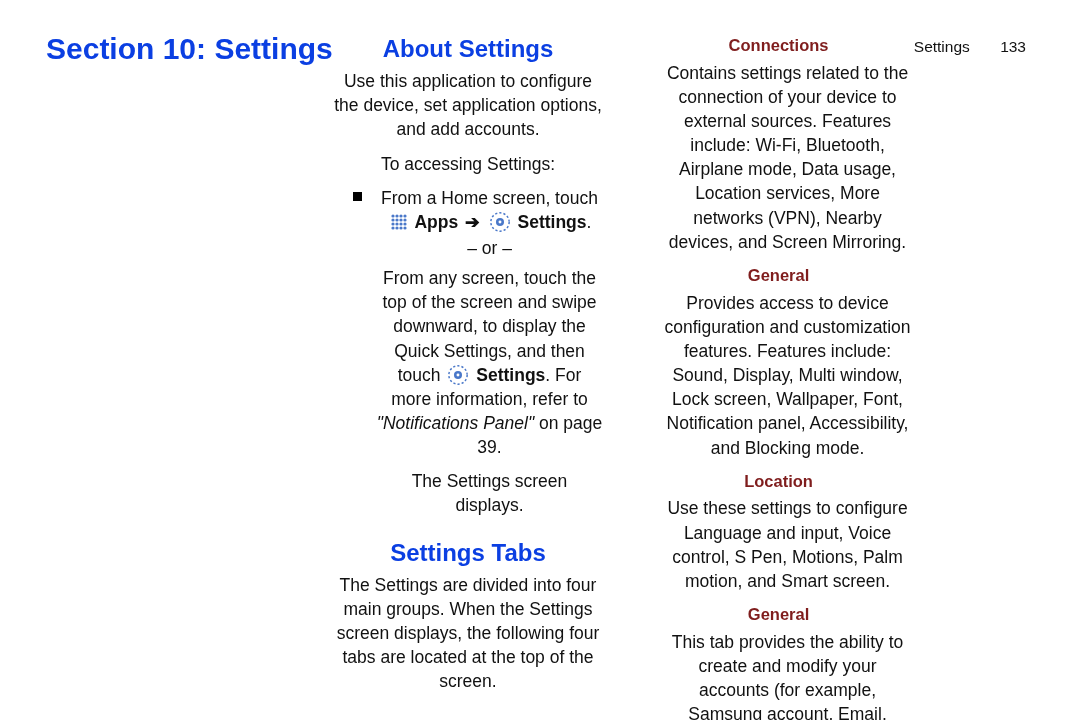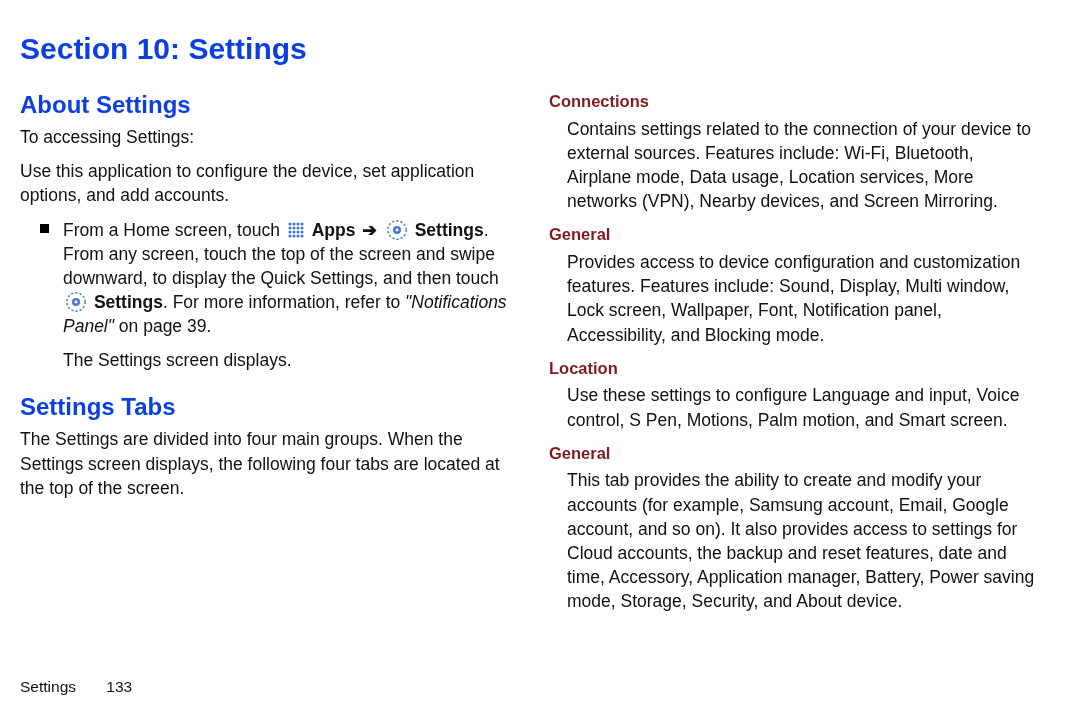--- a/index.html
+++ b/index.html
@@ -1,20 +1,20 @@
 <!DOCTYPE html>
 <html><head>
 <meta charset="utf-8">
 <style>
   @page { size: 1080px 720px; margin: 0; }
   html, body { margin: 0; padding: 0; width: 1080px; height: 720px; background: #fff; font-family: Arial, Helvetica, sans-serif; color: #111; }
-  .page { box-sizing: border-box; width: 1080px; height: 720px; padding: 32px 42px 24px 20px; display: flex; flex-direction: column; }
+  .page { box-sizing: border-box; width: 1080px; height: 720px; padding: 32px 42px 24px 46px; display: flex; flex-direction: row; }
   h1.section-title { font-family: Arial, Helvetica, sans-serif; font-weight: 900; font-size: 30px; color: #0b3fe2; margin: 0 0 22px 0; letter-spacing: 0; }
   .cols { display: flex; gap: 40px; flex: 1; }
-  .col { flex: 1 1 0; line-height: 1.38; font-size: 17.5px; }
+  .col { flex: 1 1 0; line-height: 1.38; font-size: 17.5px; text-align: center; }
   h2.h-sub { font-weight: 900; font-size: 24px; color: #0b3fe2; margin: 0 0 4px 0; }
   h3.h-tab { font-weight: 700; font-size: 16.5px; color: #7f1d1d; margin: 2px 0 4px 0; }
   p { margin: 0 0 10px 0; }
   .indent1 { margin-left: 18px; }
   .bullet-row { display: flex; align-items: flex-start; margin-bottom: 8px; }
   .bullet-square { width: 9px; height: 9px; background: #000; margin: 6px 14px 0 2px; flex: 0 0 auto; }
   .bullet-text { flex: 1; }
   .or { margin: 2px 0 6px 0; }
   .bold { font-weight: 700; margin-top: 12px; }
   .ital { font-style: italic; }
@@ -28,22 +28,22 @@
 <body>
 
 <div class="page">
 
   <h1 class="section-title">Section 10: Settings</h1>
 
   <div class="cols">
     <div class="col">
 
       <h2 class="h-sub">About Settings</h2>
+      <p>Use this application to configure the device, set application options, and add accounts.</p>
       <p>To accessing Settings:</p>
-      <p>Use this application to configure the device, set application options, and add accounts.</p>
 
       <div class="bullet-row indent1">
         <div class="bullet-square"></div>
         <div class="bullet-text">
           <div>
             <span>From a Home screen, touch</span>
             <span class="icon-apps">
               <svg viewBox="0 0 18 18" width="18" height="18">
                 <g fill="#4a78c9">
                   <circle cx="3" cy="3" r="1.6"></circle>
@@ -69,20 +69,21 @@
             <span class="arrow">➔</span>
             <span class="icon-gear">
               <svg viewBox="0 0 24 24" width="22" height="22">
                 <circle cx="12" cy="12" r="10" fill="none" stroke="#4a78c9" stroke-width="1.6" stroke-dasharray="2.4 2.2"></circle>
                 <circle cx="12" cy="12" r="4.4" fill="#4a78c9"></circle>
                 <circle cx="12" cy="12" r="1.6" fill="#fff"></circle>
               </svg>
             </span>
             <span class="bold">Settings</span><span>.</span>
           </div>
+          <div class="or">– or –</div>
           <div>
             <span>From any screen, touch the top of the screen and swipe downward, to display the Quick Settings, and then touch</span>
             <span class="icon-gear">
               <svg viewBox="0 0 24 24" width="22" height="22">
                 <circle cx="12" cy="12" r="10" fill="none" stroke="#4a78c9" stroke-width="1.6" stroke-dasharray="2.4 2.2"></circle>
                 <circle cx="12" cy="12" r="4.4" fill="#4a78c9"></circle>
                 <circle cx="12" cy="12" r="1.6" fill="#fff"></circle>
               </svg>
             </span>
             <span class="bold">Settings</span><span>. For more information, refer to </span><span class="ital">"Notifications Panel"</span><span> on page 39.</span>

